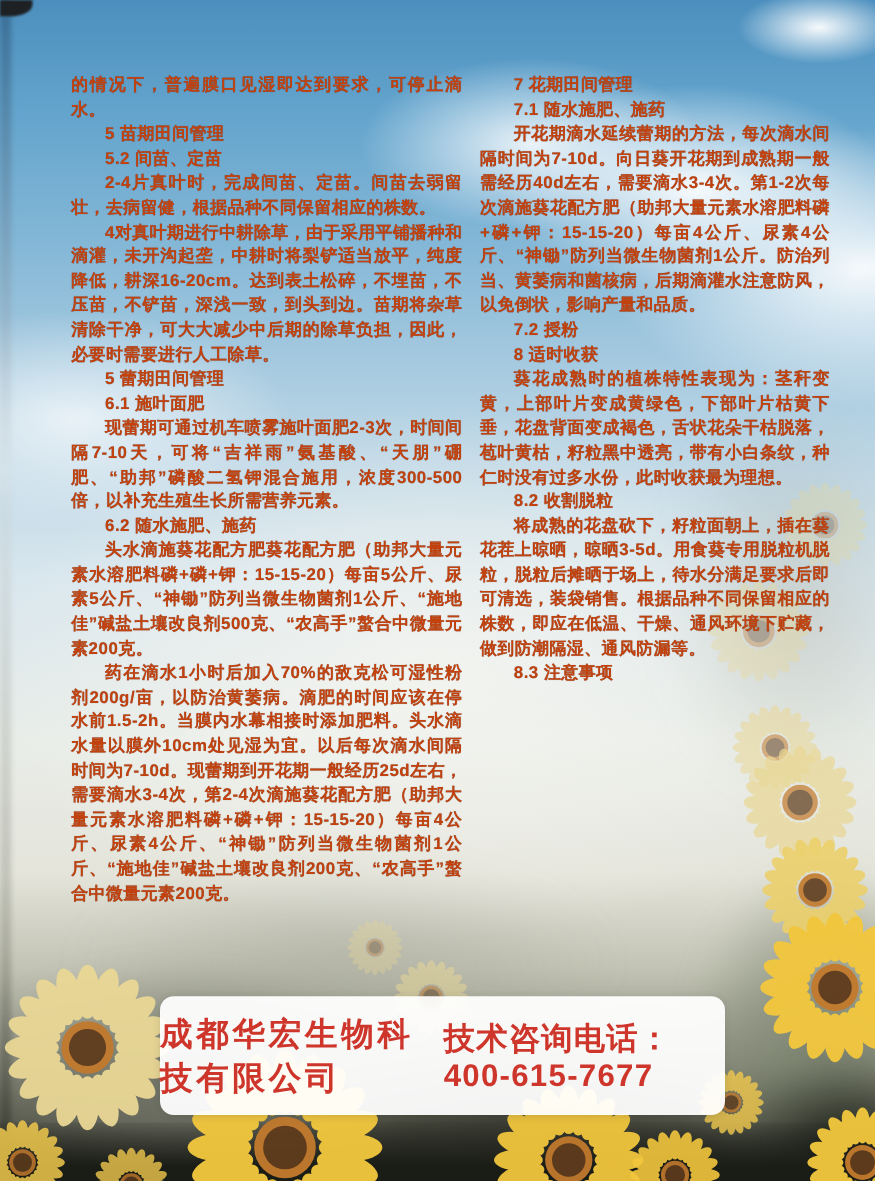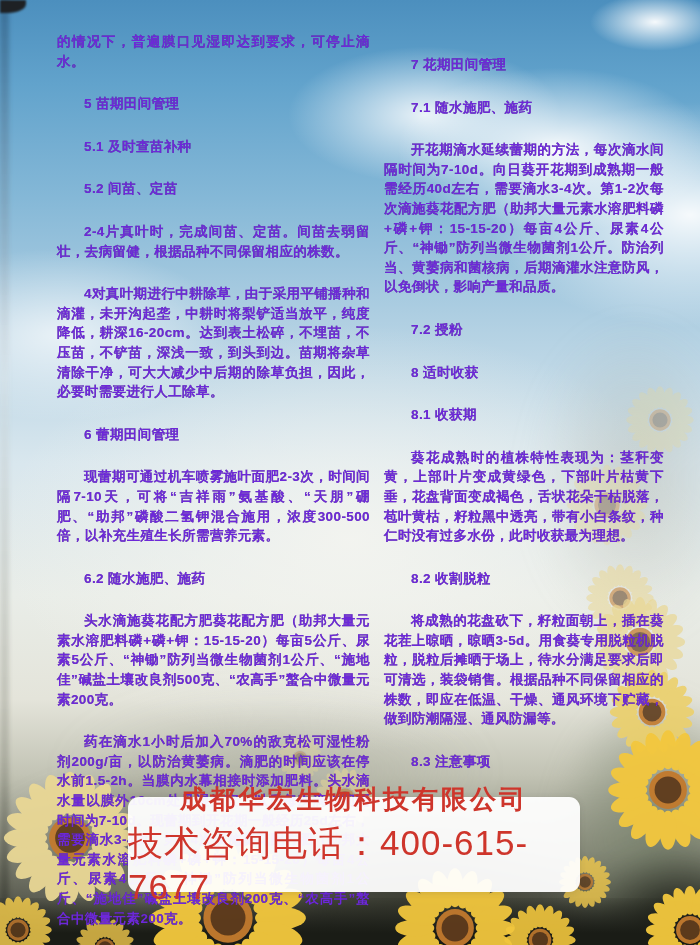--- a/index.html
+++ b/index.html
@@ -33,33 +33,33 @@
   .blob.b-haze-mid{left:60px;top:690px;width:430px;height:160px;filter:blur(16px);
     background:radial-gradient(closest-side, rgba(146,148,134,.35), rgba(146,148,134,0));}
   .bottom-strip{position:absolute;left:0;top:898px;width:700px;height:47px;
     background:linear-gradient(180deg, rgba(40,42,34,.15), #1a1c16 75%);}
   .edge-strip{position:absolute;left:0;top:0;width:9px;height:945px;filter:blur(2px);
     background:linear-gradient(180deg, rgba(28,62,94,.40), rgba(215,220,222,.30) 40%, rgba(120,122,110,.35) 80%, rgba(30,32,26,.5));}
   .corner-mark{position:absolute;left:0;top:0;width:26px;height:13px;background:#1e2124;
     border-bottom-right-radius:70%;filter:blur(1px);}
   .flowers{position:absolute;left:0;top:0;filter:blur(.5px);}
   
-  .col{position:absolute;top:32px;color:#6d28d9;text-align:justify;font-weight:600;
+  .col{position:absolute;top:58px;color:#c2410c;text-align:justify;font-weight:600;
     text-shadow:0 0 .6px rgba(40,40,55,.55);}
   .col p{margin:0;font-size:13.5px;line-height:19.6px;letter-spacing:.4px;}
-  .col p.indent{text-indent:2em;margin-top:23px;}
+  .col p.indent{text-indent:2em;}
   .col-left{left:57px;width:313px;}
   .col-right{left:384px;width:280px;}
   
   .footer-card{position:absolute;left:128px;top:797px;width:452px;height:95px;
     background:rgba(255,255,255,.94);border-radius:11px;
-    display:flex;flex-direction:column;justify-content:center;align-items:center;gap:3px;
+    display:flex;flex-direction:row;justify-content:center;align-items:center;gap:3px;
     box-shadow:0 1px 6px rgba(60,60,60,.15);}
   .company{font-size:26px;font-weight:700;color:#ce352b;letter-spacing:3px;}
-  .hotline{font-size:35px;font-weight:400;color:#ce352b;letter-spacing:1px;}
+  .hotline{font-size:25px;font-weight:700;color:#ce352b;letter-spacing:1px;}
 </style>
 </head>
 <body>
 
 <div class="page">
 
   <div class="bg"></div>
   <div class="blob b-haze-right"></div>
   <div class="blob b-haze-mid"></div>
   <div class="blob b-left-foliage"></div>
@@ -115,37 +115,36 @@
     <use href="#flower" transform="translate(540 940) scale(0.73)" style="color:#f2c73e" opacity="0.9"></use>
     <use href="#flower" transform="translate(585 882) scale(0.53)" style="color:#f0c94d" opacity="0.8"></use>
     <use href="#flower" transform="translate(690 930) scale(0.90)" style="color:#f2c73e" opacity="0.96"></use>
     <use href="#flower" transform="translate(18 930) scale(0.69)" style="color:#f0c94d" opacity="0.85"></use>
     <use href="#flower" transform="translate(105 948) scale(0.61)" style="color:#f0c94d" opacity="0.8"></use>
   </svg>
 
   <div class="col col-left" id="col-left">
       <p class="">的情况下，普遍膜口见湿即达到要求，可停止滴水。</p>
       <p class="indent">5 苗期田间管理</p>
-      <p class="indent">5.1 及时查苗补种</p>
       <p class="indent">5.2 间苗、定苗</p>
       <p class="indent">2-4片真叶时，完成间苗、定苗。间苗去弱留壮，去病留健，根据品种不同保留相应的株数。</p>
       <p class="indent">4对真叶期进行中耕除草，由于采用平铺播种和滴灌，未开沟起垄，中耕时将梨铲适当放平，纯度降低，耕深16-20cm。达到表土松碎，不埋苗，不压苗，不铲苗，深浅一致，到头到边。苗期将杂草清除干净，可大大减少中后期的除草负担，因此，必要时需要进行人工除草。</p>
-      <p class="indent">6 蕾期田间管理</p>
+      <p class="indent">5 蕾期田间管理</p>
+      <p class="indent">6.1 施叶面肥</p>
       <p class="indent">现蕾期可通过机车喷雾施叶面肥2-3次，时间间隔7-10天，可将“吉祥雨”氨基酸、“天朋”硼肥、“助邦”磷酸二氢钾混合施用，浓度300-500倍，以补充生殖生长所需营养元素。</p>
       <p class="indent">6.2 随水施肥、施药</p>
       <p class="indent">头水滴施葵花配方肥葵花配方肥（助邦大量元素水溶肥料磷+磷+钾：15-15-20）每亩5公斤、尿素5公斤、“神锄”防列当微生物菌剂1公斤、“施地佳”碱盐土壤改良剂500克、“农高手”螯合中微量元素200克。</p>
       <p class="indent">药在滴水1小时后加入70%的敌克松可湿性粉剂200g/亩，以防治黄萎病。滴肥的时间应该在停水前1.5-2h。当膜内水幕相接时添加肥料。头水滴水量以膜外10cm处见湿为宜。以后每次滴水间隔时间为7-10d。现蕾期到开花期一般经历25d左右，需要滴水3-4次，第2-4次滴施葵花配方肥（助邦大量元素水溶肥料磷+磷+钾：15-15-20）每亩4公斤、尿素4公斤、“神锄”防列当微生物菌剂1公斤、“施地佳”碱盐土壤改良剂200克、“农高手”螯合中微量元素200克。</p>
     </div>
   <div class="col col-right" id="col-right">
       <p class="indent">7 花期田间管理</p>
       <p class="indent">7.1 随水施肥、施药</p>
       <p class="indent">开花期滴水延续蕾期的方法，每次滴水间隔时间为7-10d。向日葵开花期到成熟期一般需经历40d左右，需要滴水3-4次。第1-2次每次滴施葵花配方肥（助邦大量元素水溶肥料磷+磷+钾：15-15-20）每亩4公斤、尿素4公斤、“神锄”防列当微生物菌剂1公斤。防治列当、黄萎病和菌核病，后期滴灌水注意防风，以免倒状，影响产量和品质。</p>
       <p class="indent">7.2 授粉</p>
       <p class="indent">8 适时收获</p>
-      <p class="indent">8.1 收获期</p>
       <p class="indent">葵花成熟时的植株特性表现为：茎秆变黄，上部叶片变成黄绿色，下部叶片枯黄下垂，花盘背面变成褐色，舌状花朵干枯脱落，苞叶黄枯，籽粒黑中透亮，带有小白条纹，种仁时没有过多水份，此时收获最为理想。</p>
       <p class="indent">8.2 收割脱粒</p>
       <p class="indent">将成熟的花盘砍下，籽粒面朝上，插在葵花茬上晾晒，晾晒3-5d。用食葵专用脱粒机脱粒，脱粒后摊晒于场上，待水分满足要求后即可清选，装袋销售。根据品种不同保留相应的株数，即应在低温、干燥、通风环境下贮藏，做到防潮隔湿、通风防漏等。</p>
       <p class="indent">8.3 注意事项</p>
     </div>
 
   <div class="footer-card">
     <div class="company">成都华宏生物科技有限公司</div>
     <div class="hotline">技术咨询电话：400-615-7677</div>
   </div>

